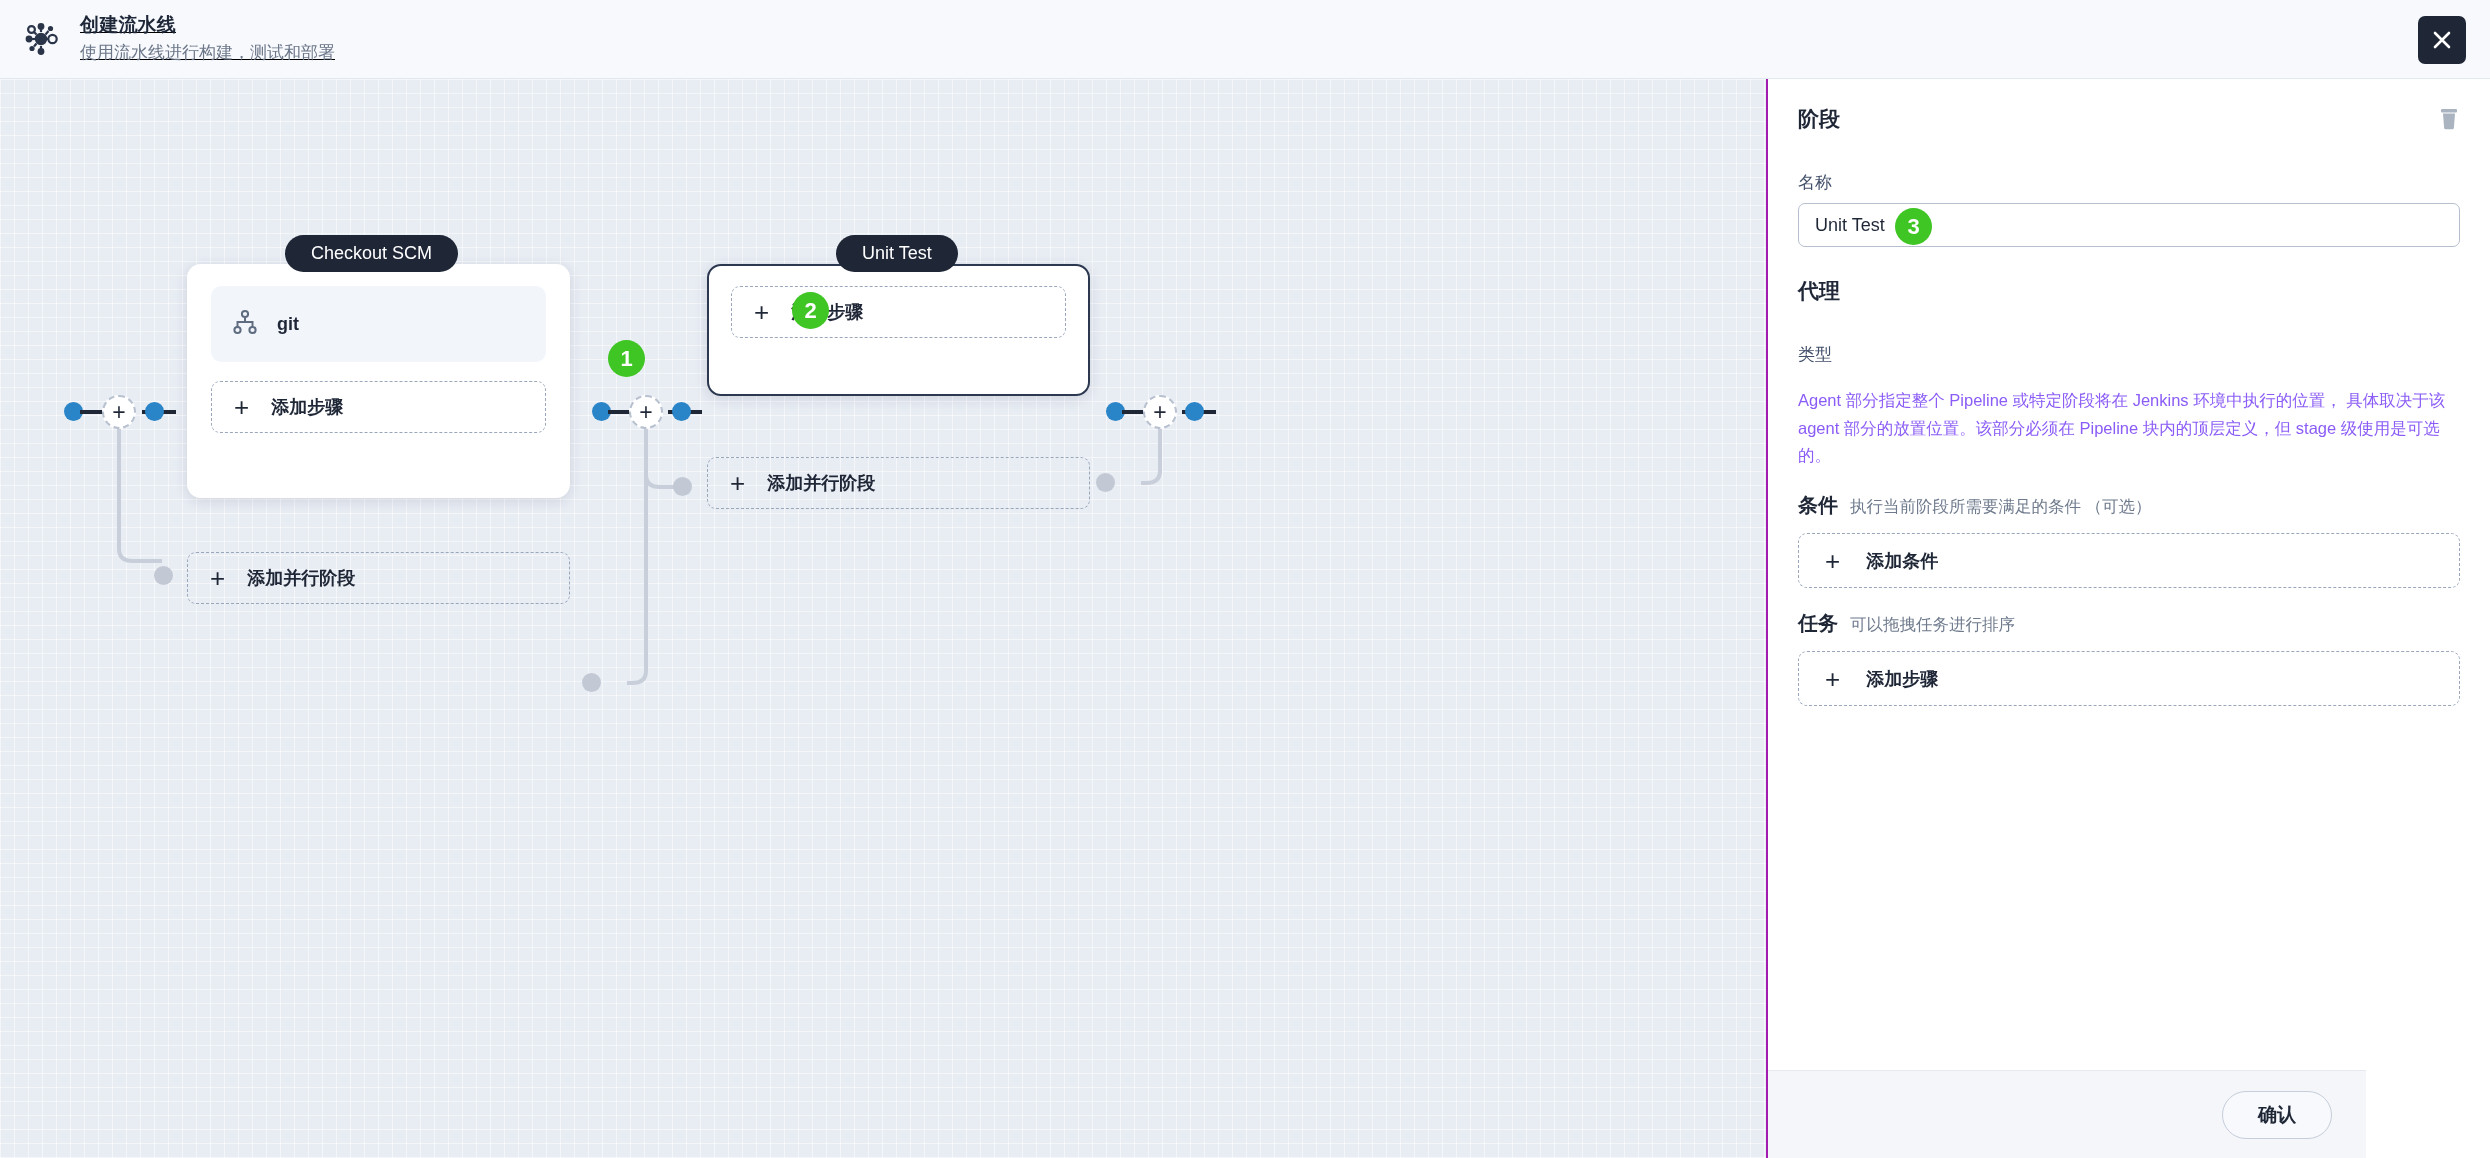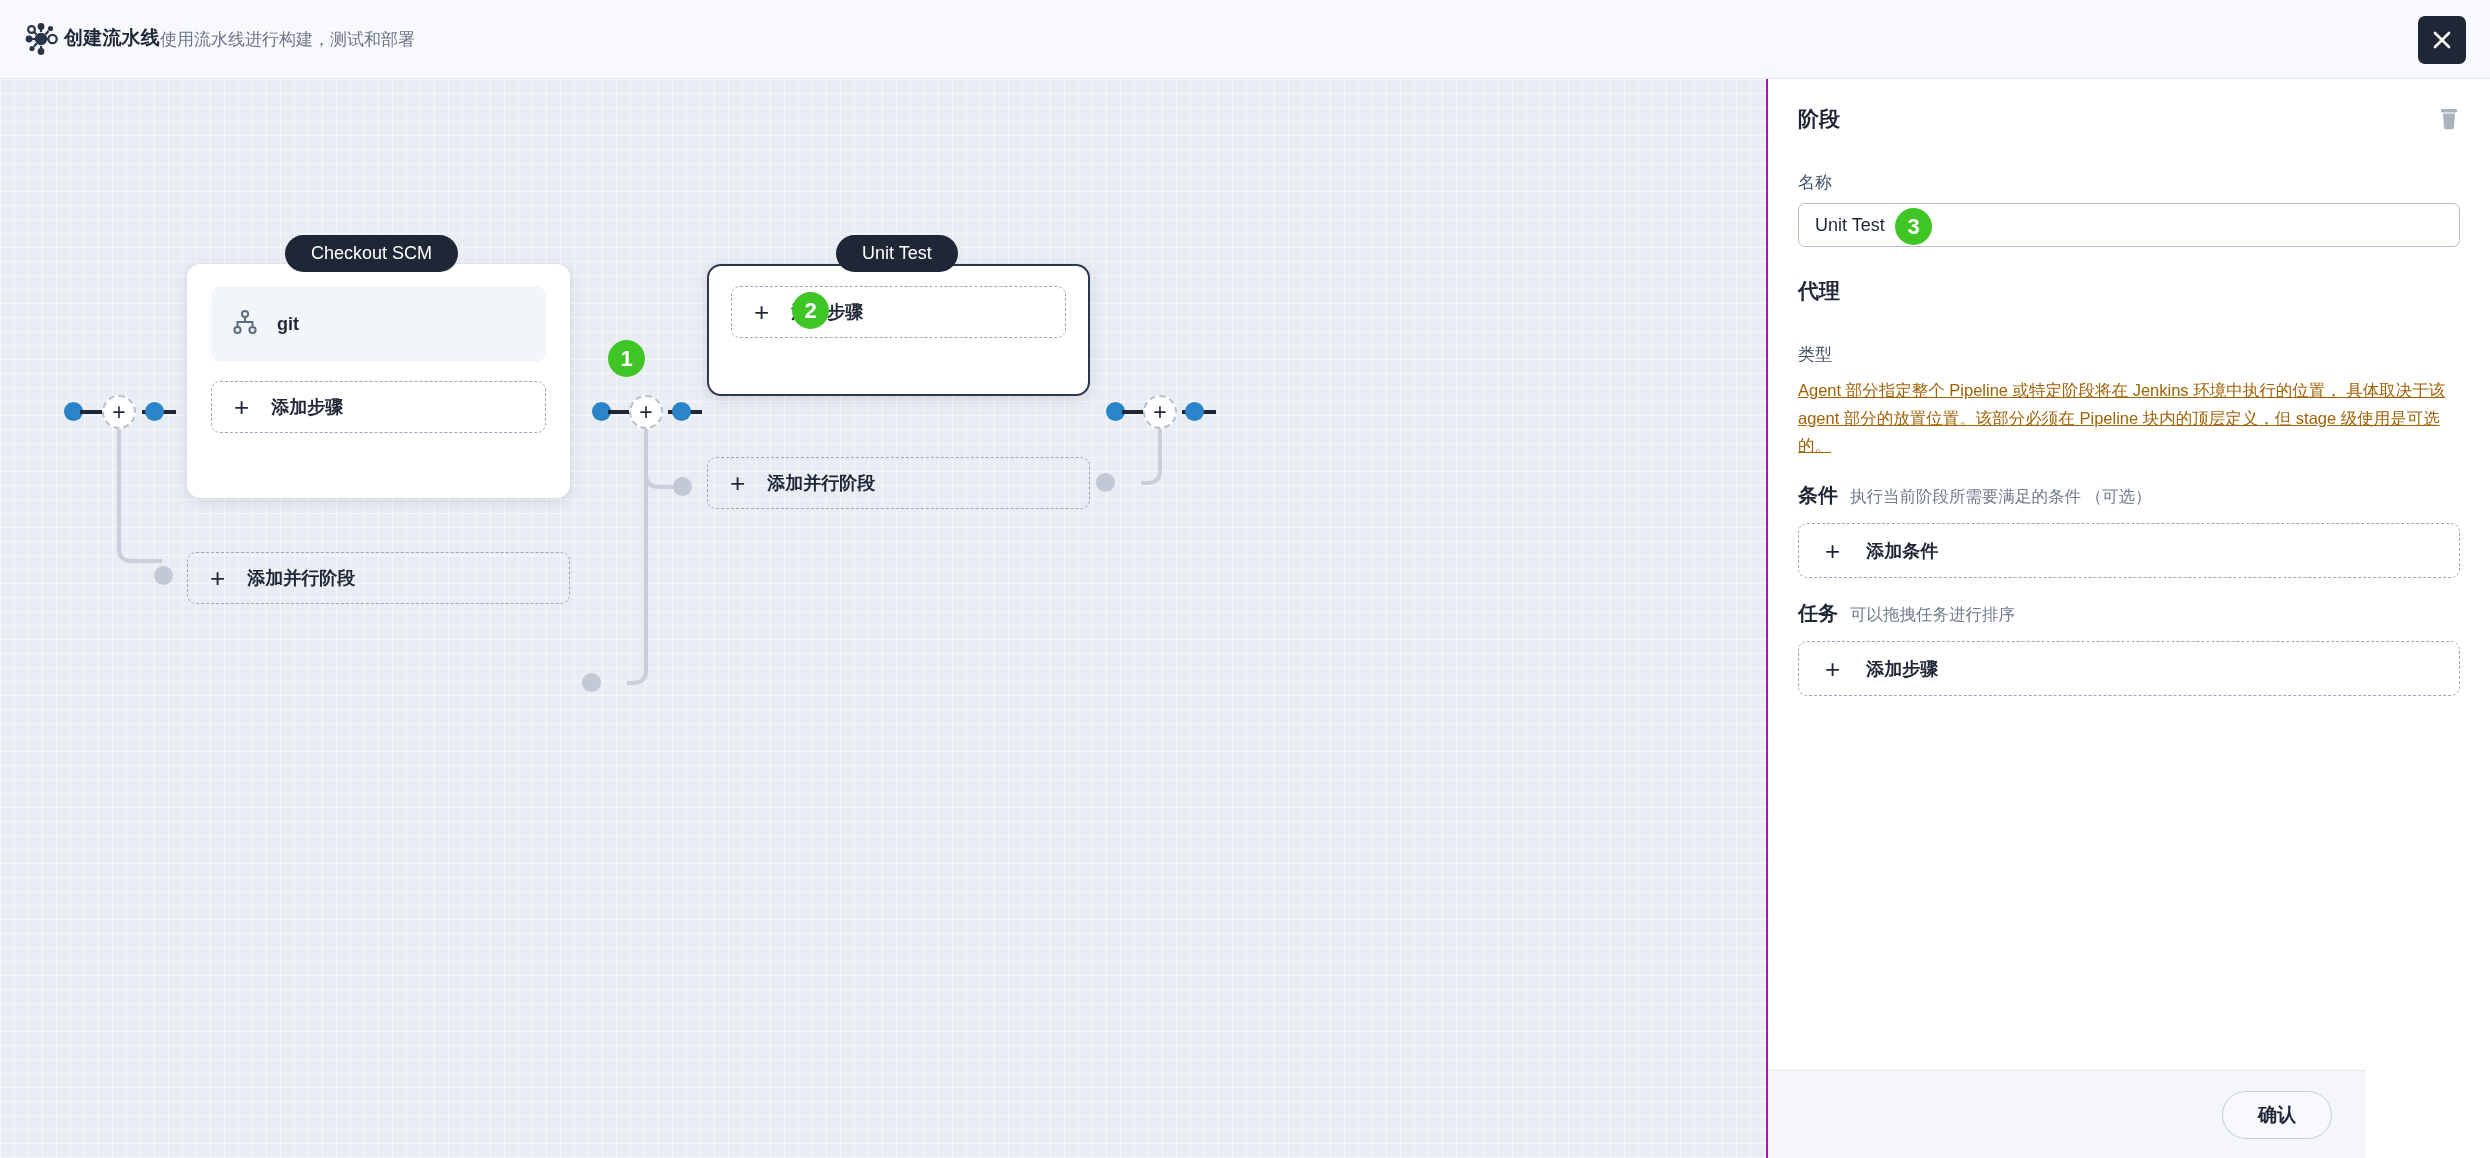--- a/index.html
+++ b/index.html
@@ -12,21 +12,21 @@
   .app { position: relative; width: 2490px; height: 1158px; background:#fff; }
 
   
   .header {
     position: absolute; left:0; top:0; width:2490px; height:79px;
     background:#f7f9fc;
     border-bottom:1px solid #e2e8f0;
     display:flex; align-items:center;
   }
   .header-logo { margin-left:18px; width:46px; height:46px; display:flex; align-items:center; justify-content:center; }
-  .header-texts { display:flex; flex-direction:row; justify-content:center; }
+  .header-texts { margin-left:16px; display:flex; flex-direction:column; justify-content:center;text-decoration:underline; }
   .header-title { font-size:19px; font-weight:bold; color:#1e2738; line-height:1.35; letter-spacing:.2px;}
   .header-sub { font-size:17px; color:#6b7688; line-height:1.45; margin-top:3px;}
 
   .close-btn {
     position:absolute; right:24px; top:16px; width:48px; height:48px;
     background:#1f2737; border-radius:7px;
     display:flex; align-items:center; justify-content:center;
     cursor:pointer;
   }
 
@@ -112,21 +112,21 @@
     position:relative; width:100%; height:44px; border:1px solid #b6bfcd; border-radius:7px;
     display:flex; align-items:center; padding:0 16px;
     font-size:18px; color:#1f2737; background:#fff;
   }
   .section-title { font-size:21px; font-weight:bold; color:#1f2737; margin-top:30px; }
   .select-box {
     width:100%; height:48px; border:1px solid #7d8a9c; border-radius:8px;
     display:flex; align-items:center; justify-content:space-between; padding:0 17px;
     font-size:18px; color:#1f2737; cursor:pointer; background:#fff;
   }
-  .helper-text { font-size:16.5px; color:#a16207; line-height:1.68; margin-top:11px;text-decoration:underline; }
+  .helper-text { font-size:16.5px; color:#8b5cf6; line-height:1.68; margin-top:21px; }
   .inline-head { margin-top:22px; display:flex; align-items:baseline; gap:12px; }
   .inline-head .strong { font-size:20px; font-weight:bold; color:#1f2737; }
   .inline-head .muted { font-size:16.5px; color:#6f7b8d; }
   .panel-dashed {
     margin-top:14px; width:100%; height:55px;
     border:1.6px dashed #9aa7bb; border-radius:9px;
     display:flex; align-items:center; gap:26px; padding:0 26px; cursor:pointer;
   }
   .panel-dashed .plus { font-size:26px; color:#1f2737; font-weight:300; line-height:1; }
   .panel-dashed .lbl { font-size:18px; font-weight:bold; color:#1f2737; }

